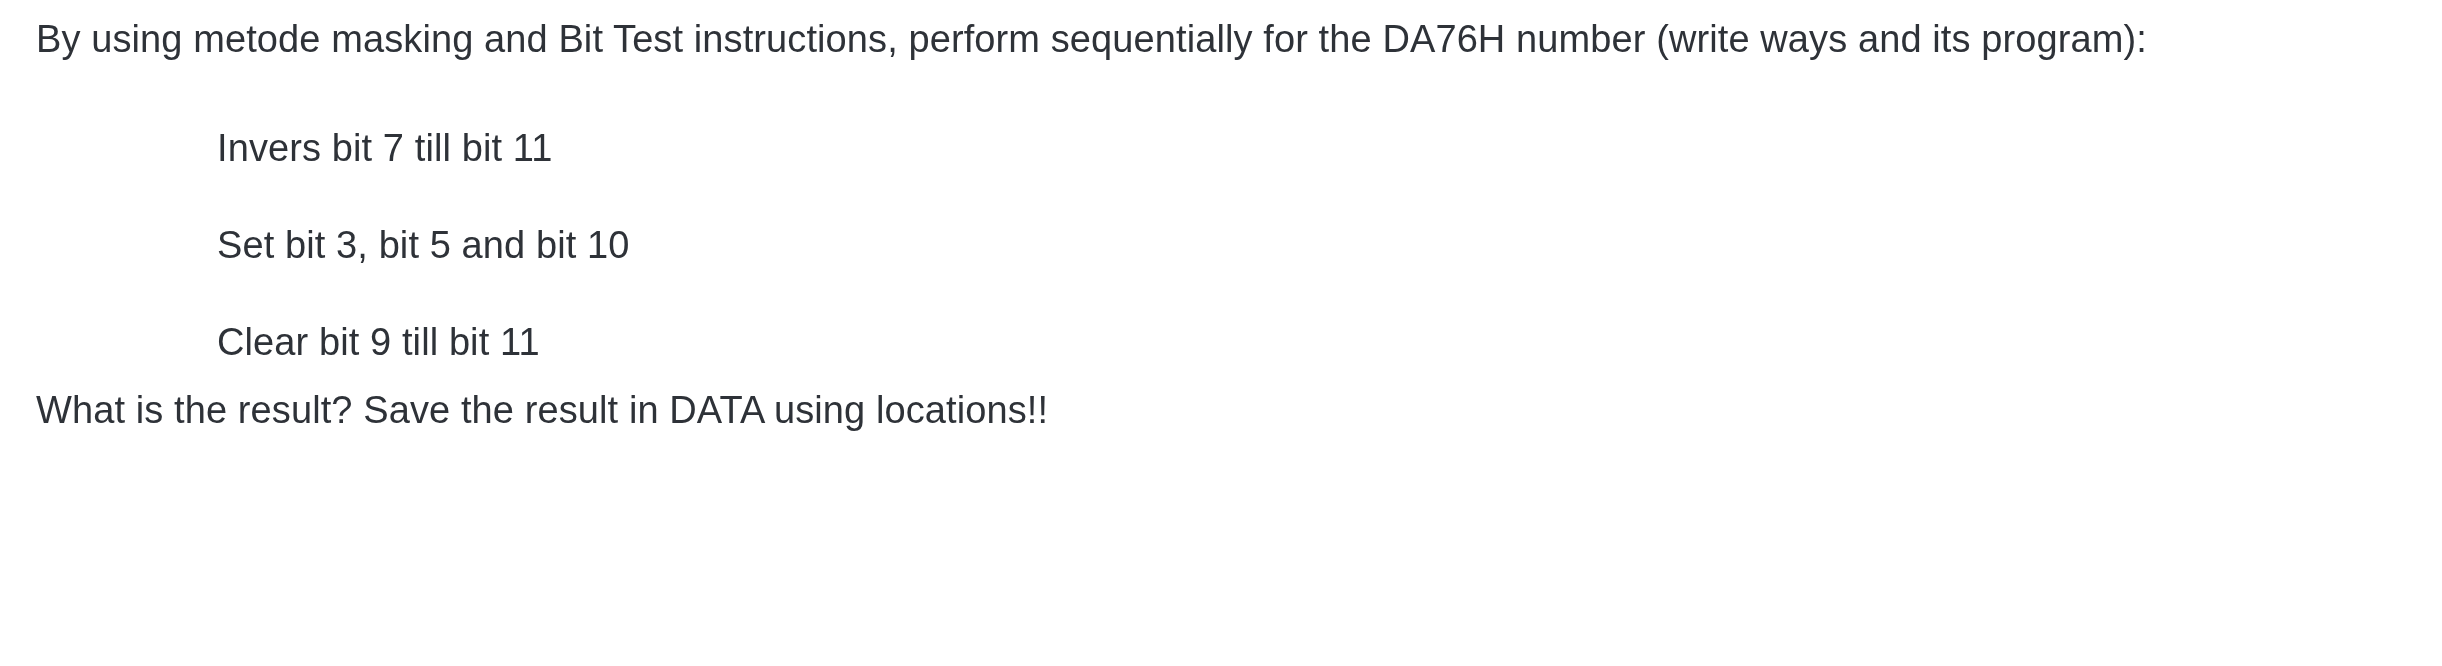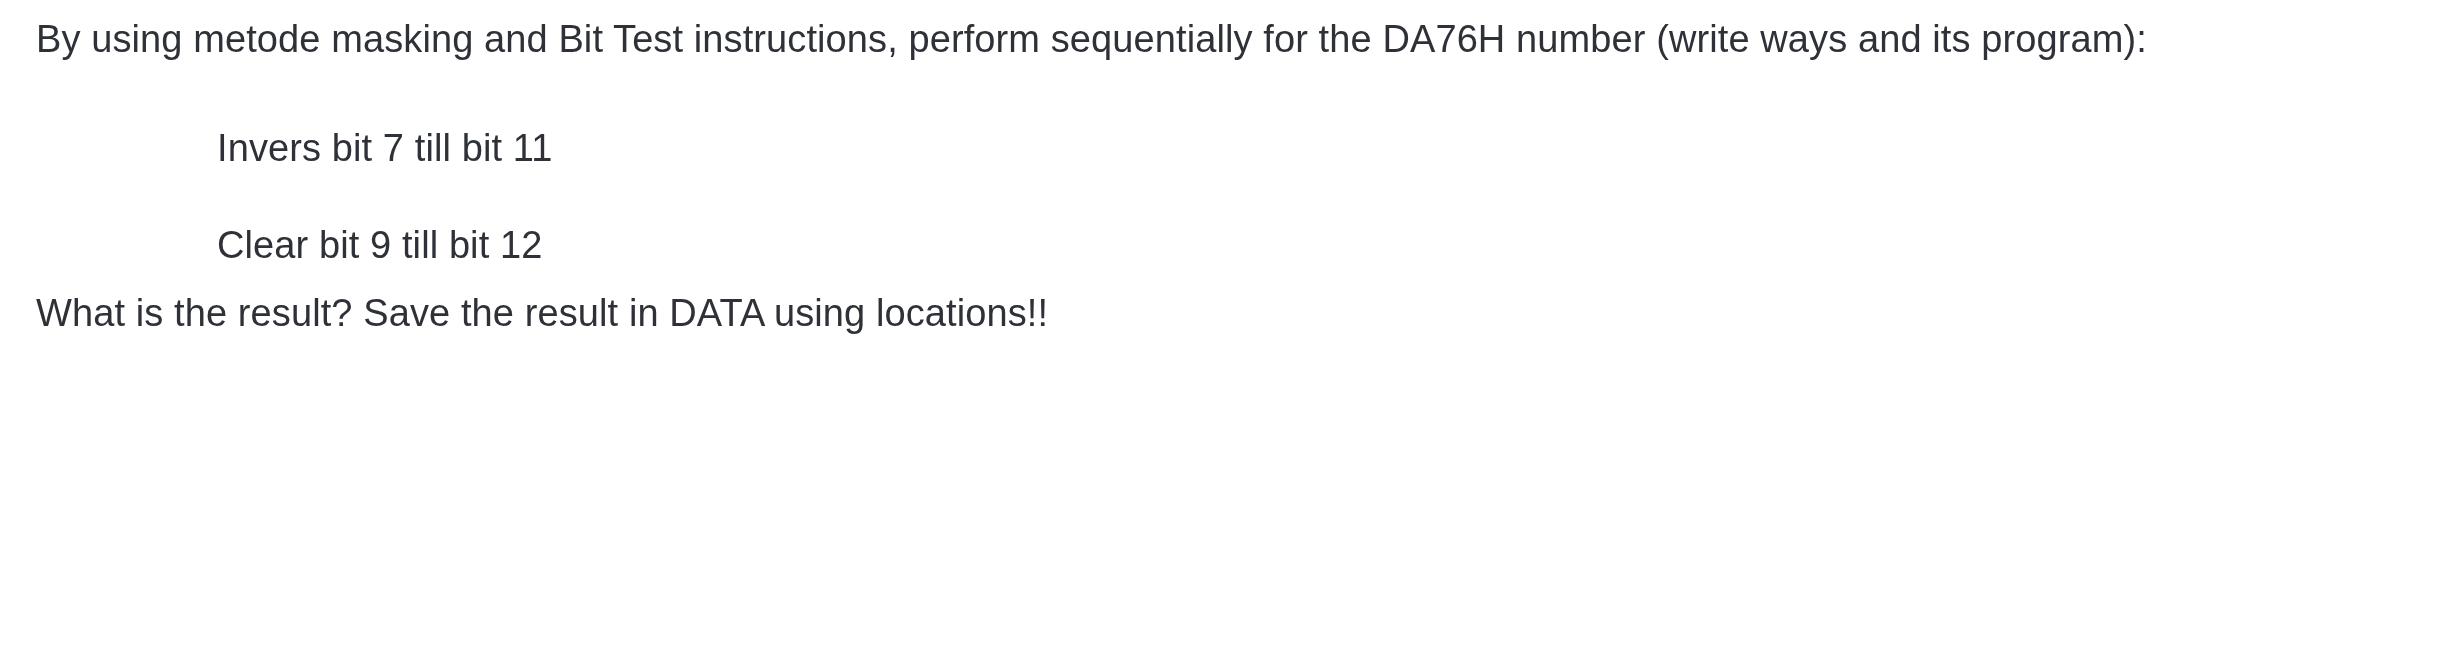--- a/index.html
+++ b/index.html
@@ -73,20 +73,23 @@
 <div class="page">
   <div class="question-body">
 
     <p class="para para-intro">By using metode masking and Bit Test instructions, perform sequentially for the DA76H number (write ways and its program):</p>
 
     <ul class="steps">
       <li class="step step-first">
         <span>Invers bit 7 till bit 11</span>
       </li>
       <li class="step">
-        <span>Clear bit 9 till bit 12</span>
+        <span>Set bit 3, bit 5 and bit 10</span>
+      </li>
+      <li class="step">
+        <span>Clear bit 9 till bit 11</span>
       </li>
     </ul>
 
     <p class="para para-closing">What is the result? Save the result in DATA using locations!!</p>
 
   </div>
 </div>
 
 </body></html>

